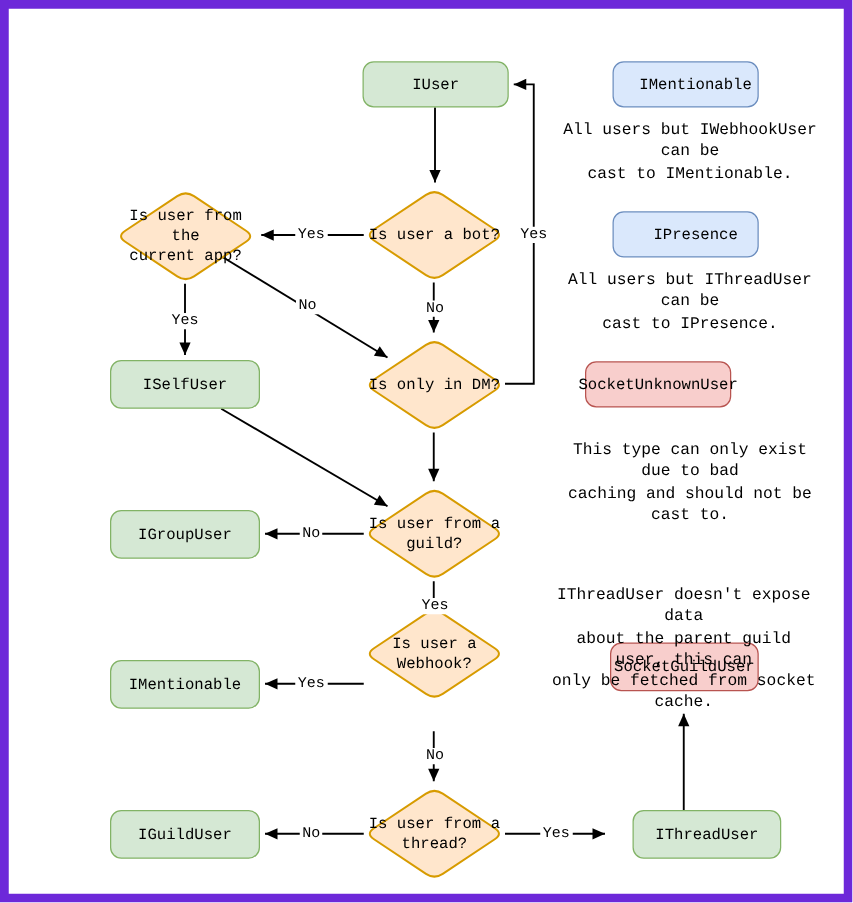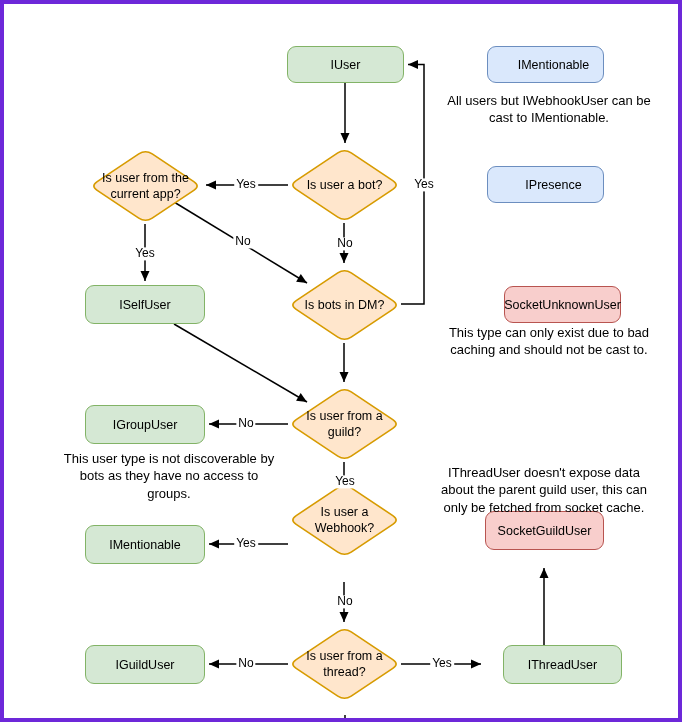--- a/index.html
+++ b/index.html
@@ -1,22 +1,22 @@
 <!DOCTYPE html>
 <html style="--background: #ffffff; --border: #000000; --line: #000000; --text: #000000; --green-fill: #d5e8d4; --green-stroke: #82b366; --orange-fill: #ffe6cc; --orange-stroke: #d79b00; --blue-fill: #dae8fc; --blue-stroke: #6c8ebf; --red-fill: #f8cecc; --red-stroke: #b85450;"><head>
 <meta charset="utf-8">
 <style>
   html, body { margin: 0; padding: 0; background: #fff; }
   #canvas {
     position: relative;
     width: 682px; height: 722px;
     box-sizing: border-box;
-    border: 4px solid #6d28d9;
+    border: 7px solid #6d28d9;
     background: var(--background, #ffffff);
-    font-family: Liberation Sans, sans-serif;
+    font-family: Liberation Mono, monospace;
     color: var(--text, #000000);
     overflow: hidden;
   }
   #edges { position: absolute; left: 0; top: 0; width: 682px; height: 722px; pointer-events: none; }
   .edge { stroke: var(--line, #000); stroke-width: 1.5; fill: none; marker-end: url(#arrow); }
   .edge-plain { stroke: var(--line, #000); stroke-width: 1.5; fill: none; }
 
   .node {
     position: absolute; box-sizing: border-box;
     border-radius: 9px;
@@ -77,21 +77,21 @@
 
   <div class="node green" style="left:283px;top:42px;width:117px;height:37px">
     <span>IUser</span>
   </div>
   <div class="node blue" style="left:483px;top:42px;width:117px;height:37px">
     <span>IMentionable</span>
   </div>
   <div class="node blue" style="left:483px;top:162px;width:117px;height:37px">
     <span>IPresence</span>
   </div>
-  <div class="node red" style="left:500px;top:282px;width:117px;height:37px">
+  <div class="node red" style="left:461px;top:282px;width:117px;height:37px">
     <span>SocketUnknownUser</span>
   </div>
   <div class="node green" style="left:81px;top:281px;width:120px;height:39px">
     <span>ISelfUser</span>
   </div>
   <div class="node green" style="left:81px;top:401px;width:120px;height:39px">
     <span>IGroupUser</span>
   </div>
   <div class="node green" style="left:81px;top:521px;width:120px;height:39px">
     <span>IMentionable</span>
@@ -116,21 +116,21 @@
   <div class="decision" style="left:284px;top:143px;width:113px;height:76px">
     <svg class="dshape" viewBox="0 0 113 76" preserveAspectRatio="none">
       <path d="M63.2,5.9 L104.8,33.6 Q111.5,38 104.8,42.4 L63.2,70.1 Q56.5,74.5 49.8,70.1 L8.2,42.4 Q1.5,38 8.2,33.6 L49.8,5.9 Q56.5,1.5 63.2,5.9 Z"></path>
     </svg>
     <div class="dlabel">Is user a bot?</div>
   </div>
   <div class="decision" style="left:284px;top:263px;width:113px;height:76px">
     <svg class="dshape" viewBox="0 0 113 76" preserveAspectRatio="none">
       <path d="M63.2,5.9 L104.8,33.6 Q111.5,38 104.8,42.4 L63.2,70.1 Q56.5,74.5 49.8,70.1 L8.2,42.4 Q1.5,38 8.2,33.6 L49.8,5.9 Q56.5,1.5 63.2,5.9 Z"></path>
     </svg>
-    <div class="dlabel">Is bots in DM?</div>
+    <div class="dlabel">Is only in DM?</div>
   </div>
   <div class="decision" style="left:284px;top:382px;width:113px;height:76px">
     <svg class="dshape" viewBox="0 0 113 76" preserveAspectRatio="none">
       <path d="M63.2,5.9 L104.8,33.6 Q111.5,38 104.8,42.4 L63.2,70.1 Q56.5,74.5 49.8,70.1 L8.2,42.4 Q1.5,38 8.2,33.6 L49.8,5.9 Q56.5,1.5 63.2,5.9 Z"></path>
     </svg>
     <div class="dlabel">Is user from a
 guild?</div>
   </div>
   <div class="decision" style="left:284px;top:478px;width:113px;height:76px">
     <svg class="dshape" viewBox="0 0 113 76" preserveAspectRatio="none">
@@ -154,22 +154,21 @@
   <div class="elabel" style="left:420px;top:181px">Yes</div>
   <div class="elabel" style="left:242px;top:420px">No</div>
   <div class="elabel" style="left:341px;top:478px">Yes</div>
   <div class="elabel" style="left:242px;top:540px">Yes</div>
   <div class="elabel" style="left:341px;top:598px">No</div>
   <div class="elabel" style="left:242px;top:660px">No</div>
   <div class="elabel" style="left:438px;top:660px">Yes</div>
 
   <div class="note" style="left:436px;top:88px;width:218px">All users but IWebhookUser can be
 cast to IMentionable.</div>
-  <div class="note" style="left:436px;top:320px;width:218px">This type can only exist due to bad
+  <div class="note" style="left:436px;top:208px;width:218px">All users but IThreadUser can be
+cast to IPresence.</div>
+  <div class="note" style="left:436px;top:344px;width:218px">This type can only exist due to bad
 caching and should not be cast to.</div>
-  <div class="note" style="left:45px;top:446px;width:240px">This user type is not discoverable by
-bots as they have no access to
-groups.</div>
   <div class="note" style="left:431px;top:460px;width:218px">IThreadUser doesn't expose data
 about the parent guild user, this can
 only be fetched from socket cache.</div>
 
 </div>
 
 </body></html>

